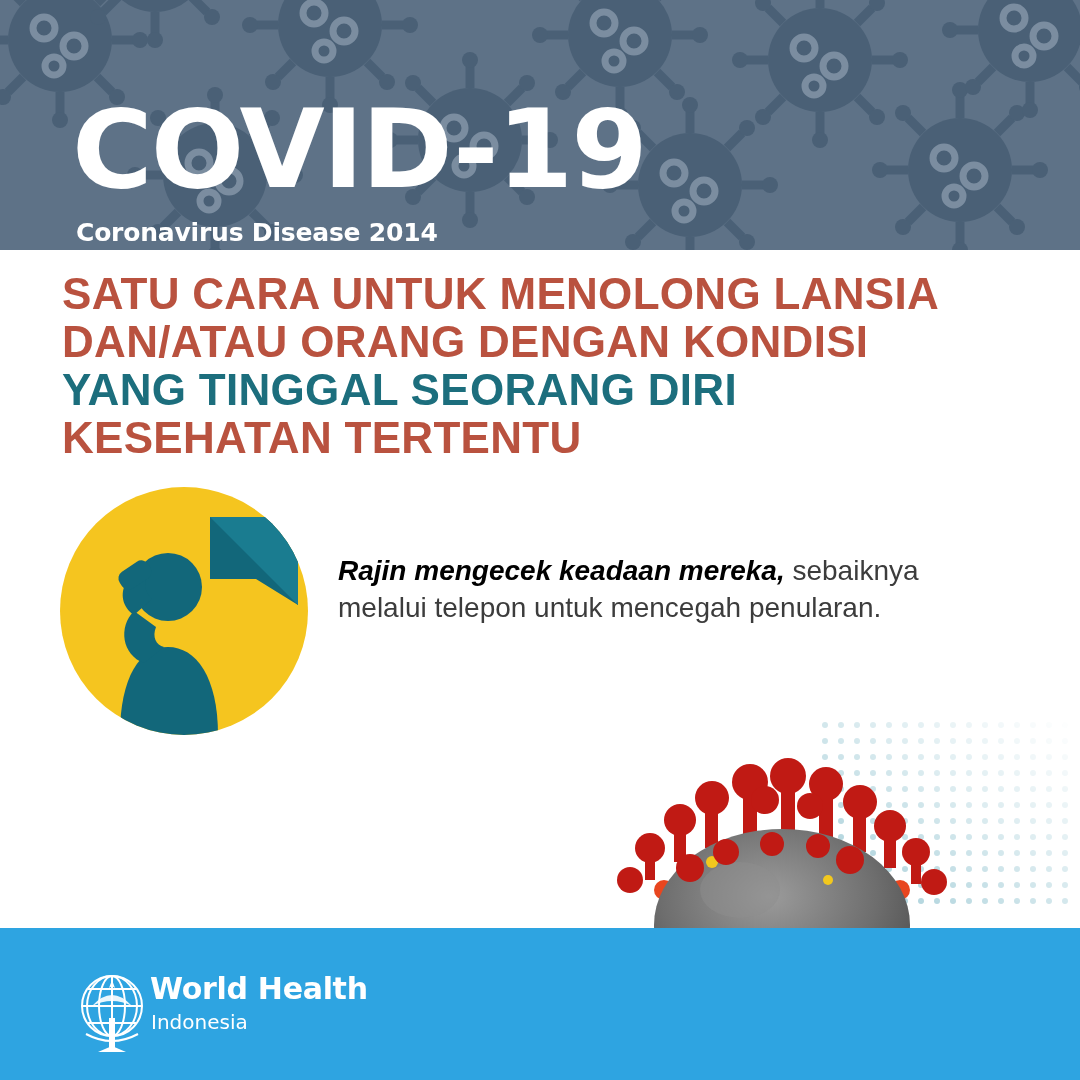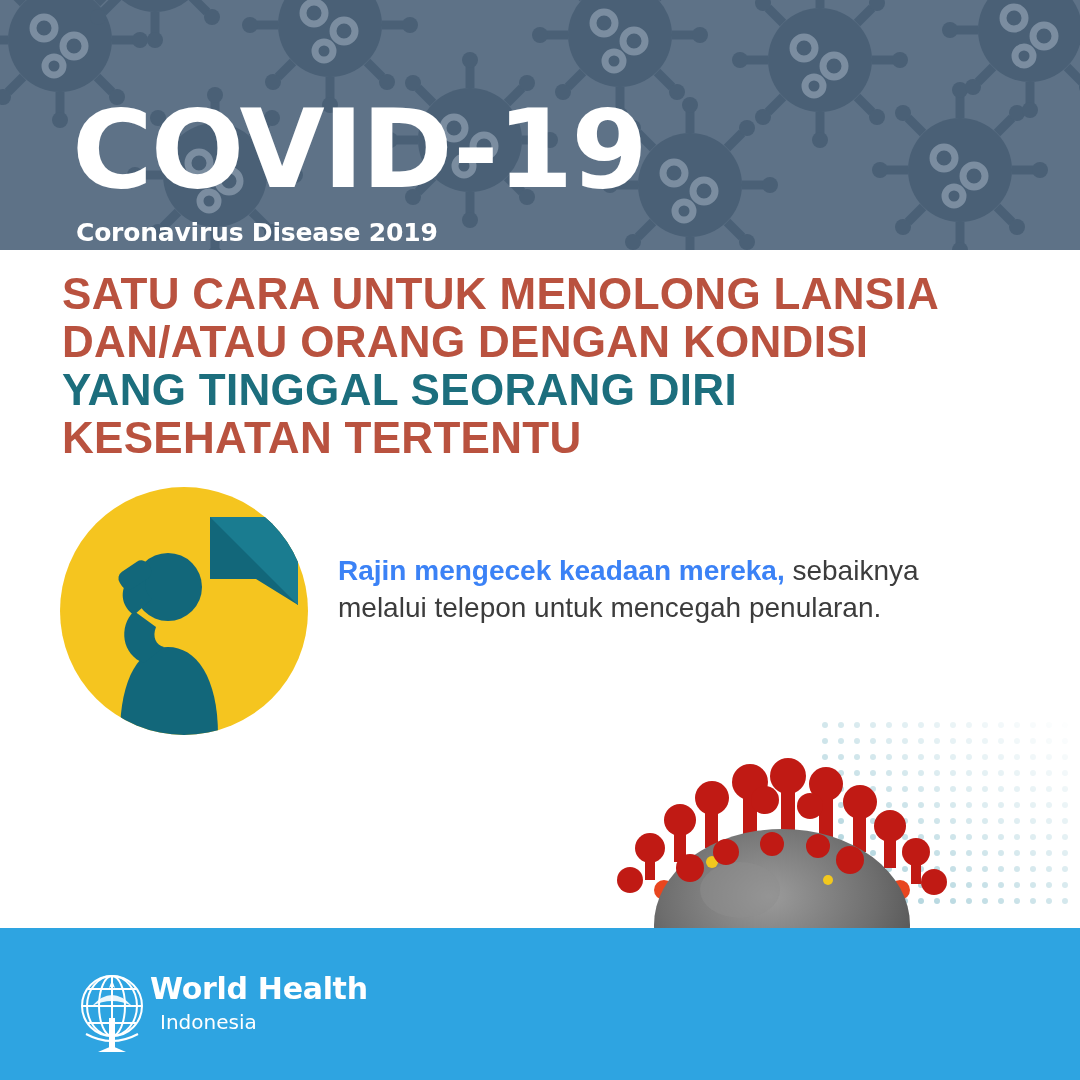--- a/index.html
+++ b/index.html
@@ -68,21 +68,21 @@
     overflow:hidden;
   }
   .body-text {
     position:absolute;
     left:338px; top:552px;
     width:660px;
     font-size:28px;
     line-height:37px;
     color:#3c3c3c;
   }
-  .body-text b { color:#3b82f6; }
+  .body-text b { color:#000000;font-style:italic; }
 
   
   .virus-photo {
     position:absolute;
     left:560px; top:740px;
     width:430px; height:190px;
   }
   .dots-field {
     position:absolute;
     left:820px; top:720px;
@@ -111,21 +111,21 @@
     line-height:33px;
     font-weight:bold;
     font-family:"DejaVu Sans", sans-serif;
     letter-spacing:-0.3px;
     text-align:center;
   }
   .who-text .l3 {
     font-size:20px;
     line-height:26px;
     margin-top:4px;
-    margin-left:10px;
+    margin-left:1px;
     font-family:"DejaVu Sans", sans-serif;
   }
 </style>
 </head>
 <body>
 
 <div class="header">
 
   <svg class="header-virus-layer" viewBox="0 0 1080 250" preserveAspectRatio="none" xmlns="http://www.w3.org/2000/svg">
     <defs>
@@ -165,21 +165,21 @@
     <use href="#vir" x="470" y="140"></use>
     <use href="#vir" x="620" y="35"></use>
     <use href="#vir" x="690" y="185"></use>
     <use href="#vir" x="820" y="60"></use>
     <use href="#vir" x="960" y="170"></use>
     <use href="#vir" x="1030" y="30"></use>
     <use href="#vir" x="155" y="-40"></use>
   </svg>
 
   <div class="covid-title">COVID-19</div>
-  <div class="covid-sub">Coronavirus Disease 2019</div>
+  <div class="covid-sub">Coronavirus Disease 2014</div>
 </div>
 
 <div class="headline">
   <div class="headline-line hl-red">SATU CARA UNTUK MENOLONG LANSIA</div>
   <div class="headline-line hl-red">DAN/ATAU ORANG DENGAN KONDISI</div>
   <div class="headline-line hl-teal">YANG TINGGAL SEORANG DIRI</div>
   <div class="headline-line hl-red">KESEHATAN TERTENTU</div>
 </div>
 
 <div class="icon-circle">

